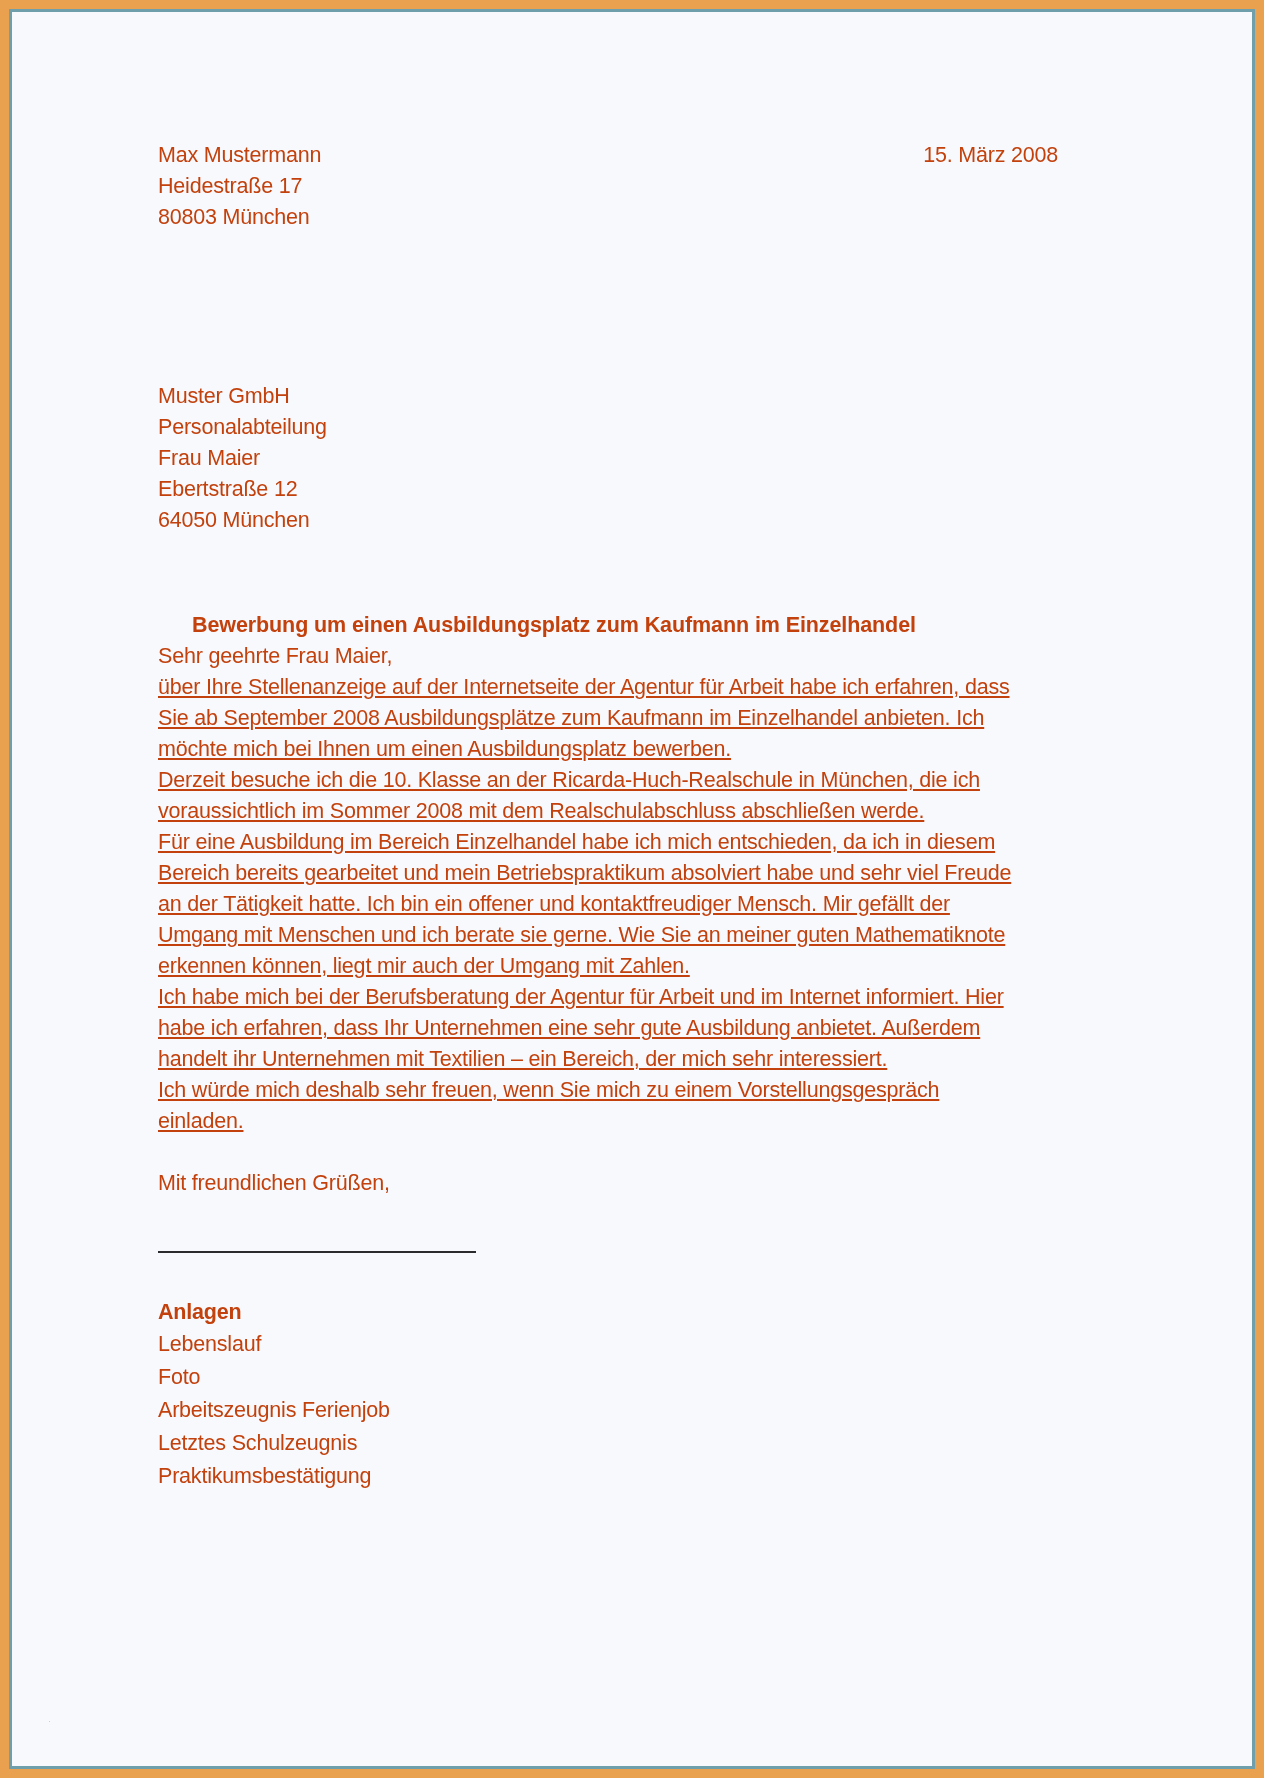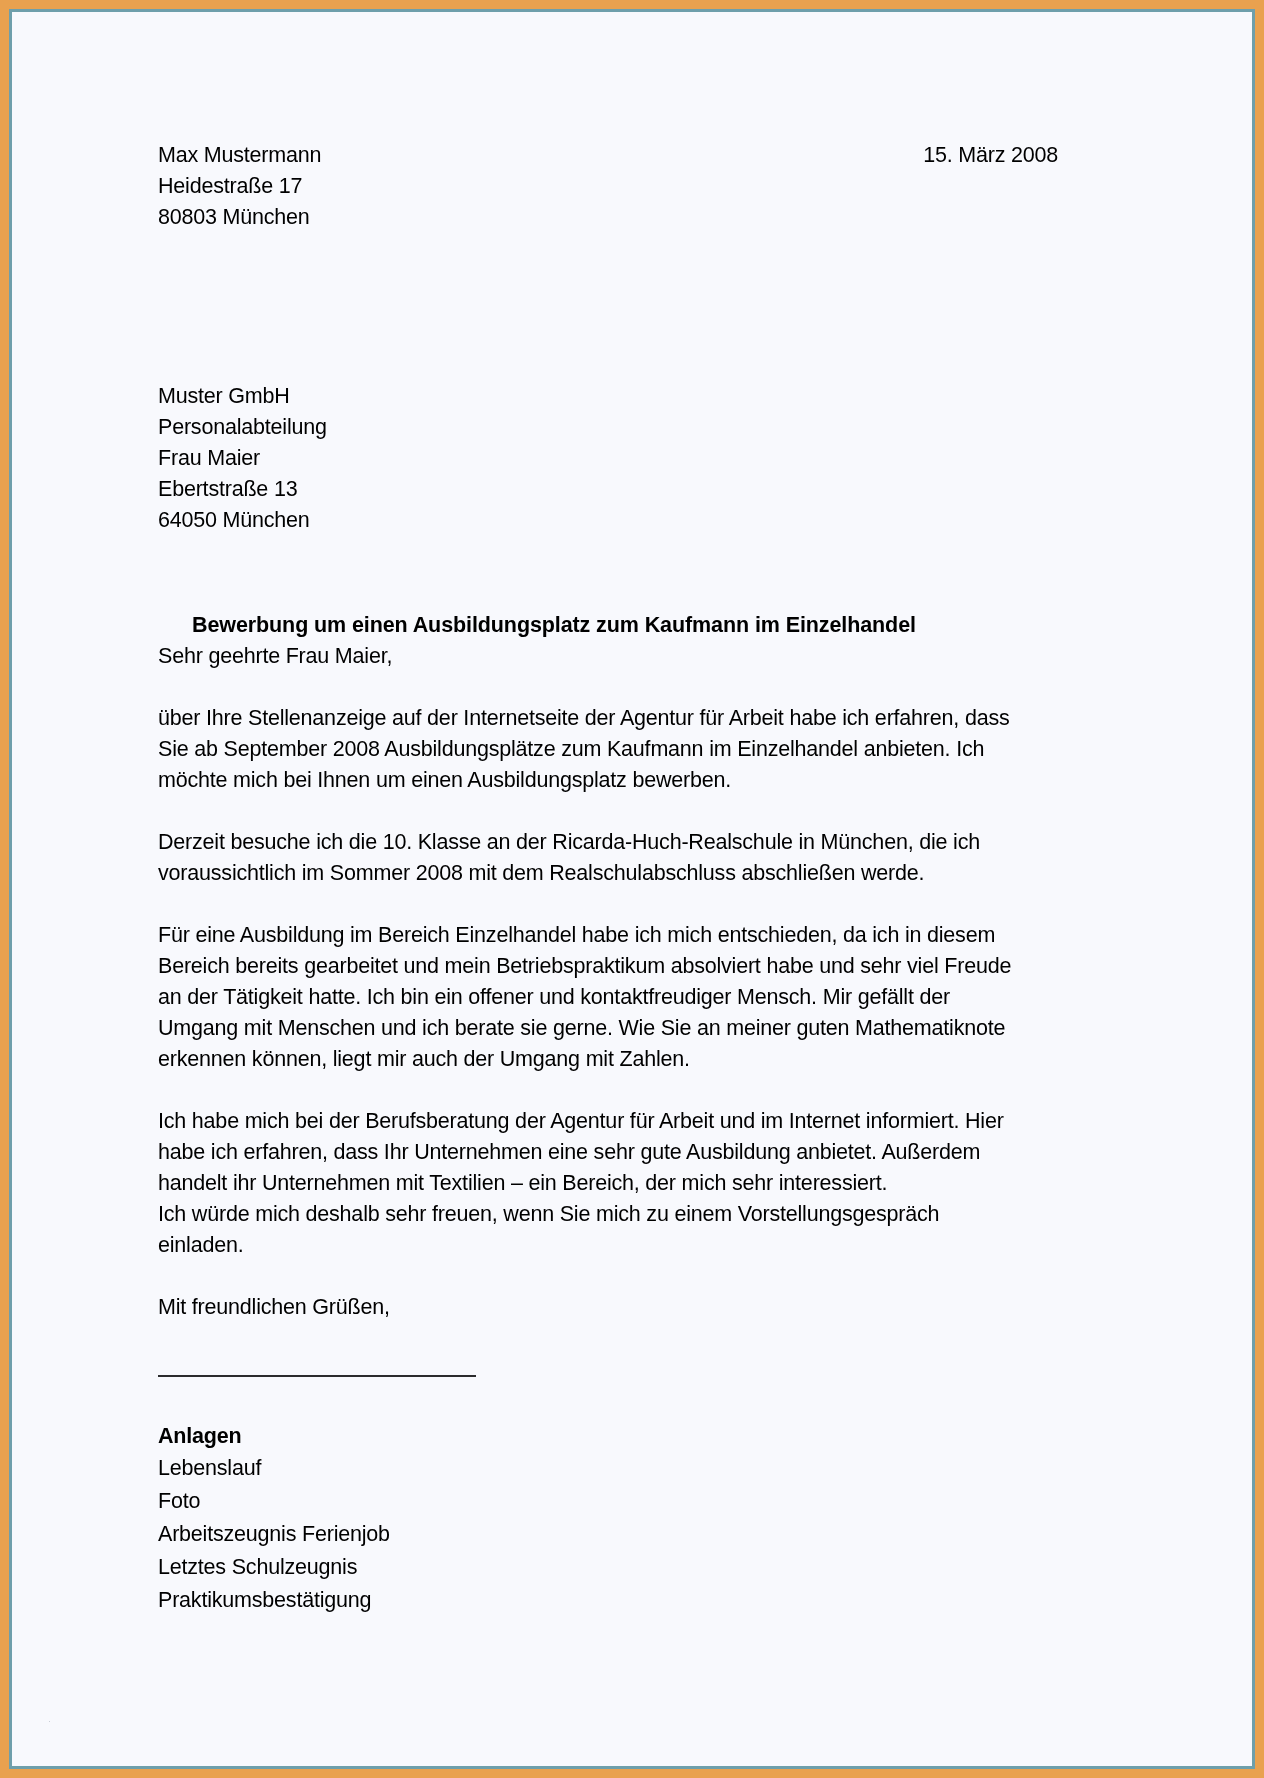--- a/index.html
+++ b/index.html
@@ -28,21 +28,21 @@
     background: #f8f9fd;
     position: relative;
     overflow: hidden;
   }
 
   .letter {
     position: absolute;
     top: 128px;
     left: 146px;
     width: 900px;
-    color: #000000;
+    color: #c2410c;
     font-size: 21.5px;
     line-height: 31px;
     letter-spacing: -0.2px;
   }
 
   .header-row {
     display: flex;
     justify-content: space-between;
     align-items: flex-start;
   }
@@ -54,22 +54,22 @@
   .subject-line {
     margin-top: 74px;
     font-weight: 700;
     letter-spacing: -0.1px;
     margin-left: 34px;
   }
 
   .salutation { }
 
   .para {
-    margin-top: 31px;
     white-space: pre-line;
+    text-decoration: underline;
   }
 
   .closing { margin-top: 31px; }
 
   .signature-area { margin-top: 52px; }
 
   .signature-line {
     width: 318px;
     height: 0;
     border-top: 2px solid #2b2b2d;
@@ -108,21 +108,21 @@
           <div class="address-line">Heidestraße 17</div>
           <div class="address-line">80803 München</div>
         </div>
         <div class="date">15. März 2008</div>
       </div>
 
       <div class="recipient-block">
         <div class="address-line">Muster GmbH</div>
         <div class="address-line">Personalabteilung</div>
         <div class="address-line">Frau Maier</div>
-        <div class="address-line">Ebertstraße 13</div>
+        <div class="address-line">Ebertstraße 12</div>
         <div class="address-line">64050 München</div>
       </div>
 
       <div class="subject-line">Bewerbung um einen Ausbildungsplatz zum Kaufmann im Einzelhandel</div>
 
       <div class="salutation">Sehr geehrte Frau Maier,</div>
 
       <div class="para">über Ihre Stellenanzeige auf der Internetseite der Agentur für Arbeit habe ich erfahren, dass
 Sie ab September 2008 Ausbildungsplätze zum Kaufmann im Einzelhandel anbieten. Ich
 möchte mich bei Ihnen um einen Ausbildungsplatz bewerben.</div>

